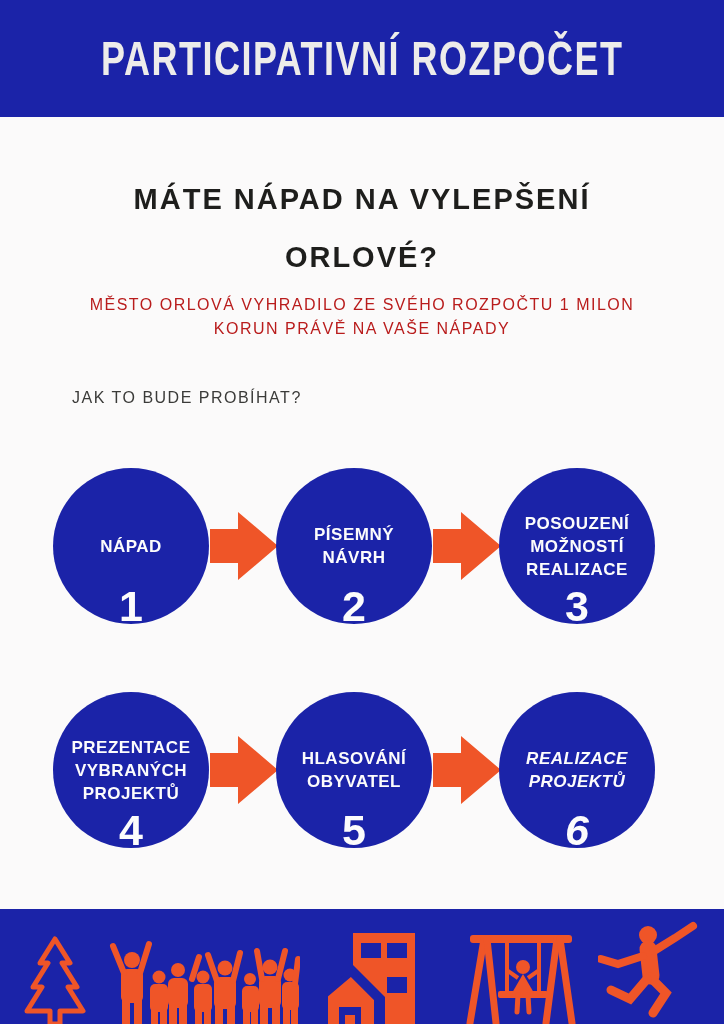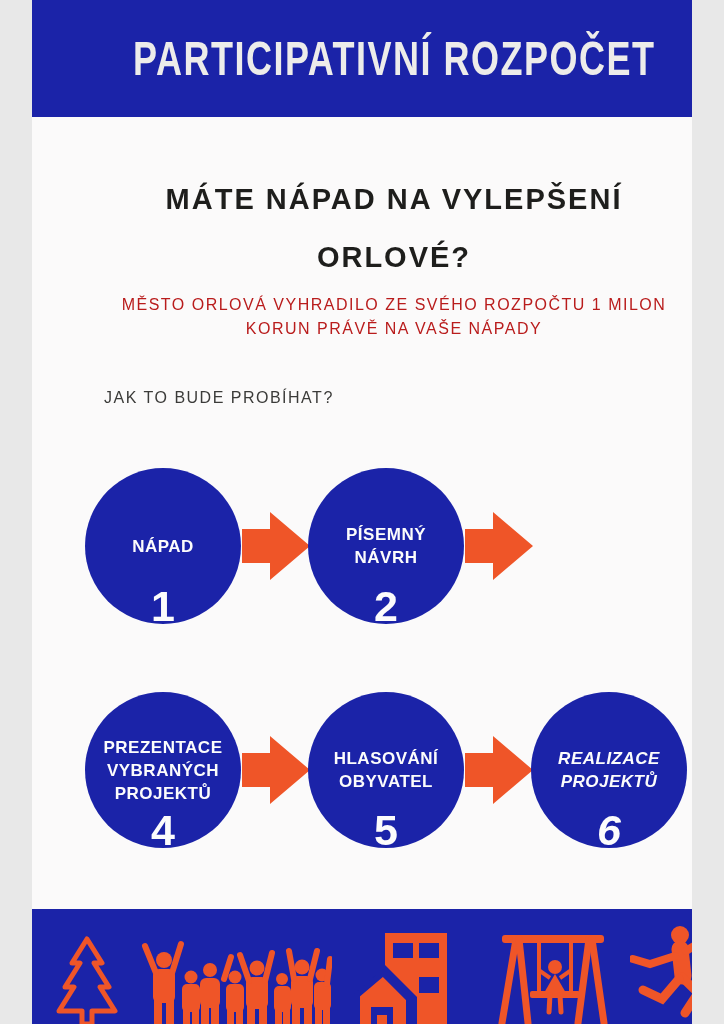--- a/index.html
+++ b/index.html
@@ -1,18 +1,18 @@
 <!DOCTYPE html>
 <html><head>
 <meta charset="utf-8">
 <style>
   html,body { margin:0; padding:0; background:#e8e8e8; }
   .poster {
     position: relative;
-    width: 660px;
+    width: 724px;
     height: 1024px;
     margin: 0 auto;
     background: #fbfafa;
     overflow: hidden;
     font-family: "Liberation Sans", sans-serif;
   }
   
   .topbar {
     position: absolute; left:0; top:0;
     width: 724px; height: 117px;
@@ -119,20 +119,24 @@
   <svg class="arrow a1" viewBox="0 0 68 68">
     <polygon points="0,17 28,17 28,0 68,34 28,68 28,51 0,51" fill="#ef5528"></polygon>
   </svg>
   <div class="circle c2">
     <span class="label">PÍSEMNÝ NÁVRH</span>
     <span class="num">2</span>
   </div>
   <svg class="arrow a2" viewBox="0 0 68 68">
     <polygon points="0,17 28,17 28,0 68,34 28,68 28,51 0,51" fill="#ef5528"></polygon>
   </svg>
+  <div class="circle c3">
+    <span class="label">POSOUZENÍ MOŽNOSTÍ REALIZACE</span>
+    <span class="num">3</span>
+  </div>
 
   <div class="circle c4">
     <span class="label">PREZENTACE VYBRANÝCH PROJEKTŮ</span>
     <span class="num">4</span>
   </div>
   <svg class="arrow a3" viewBox="0 0 68 68">
     <polygon points="0,17 28,17 28,0 68,34 28,68 28,51 0,51" fill="#ef5528"></polygon>
   </svg>
   <div class="circle c5">
     <span class="label">HLASOVÁNÍ OBYVATEL</span>

